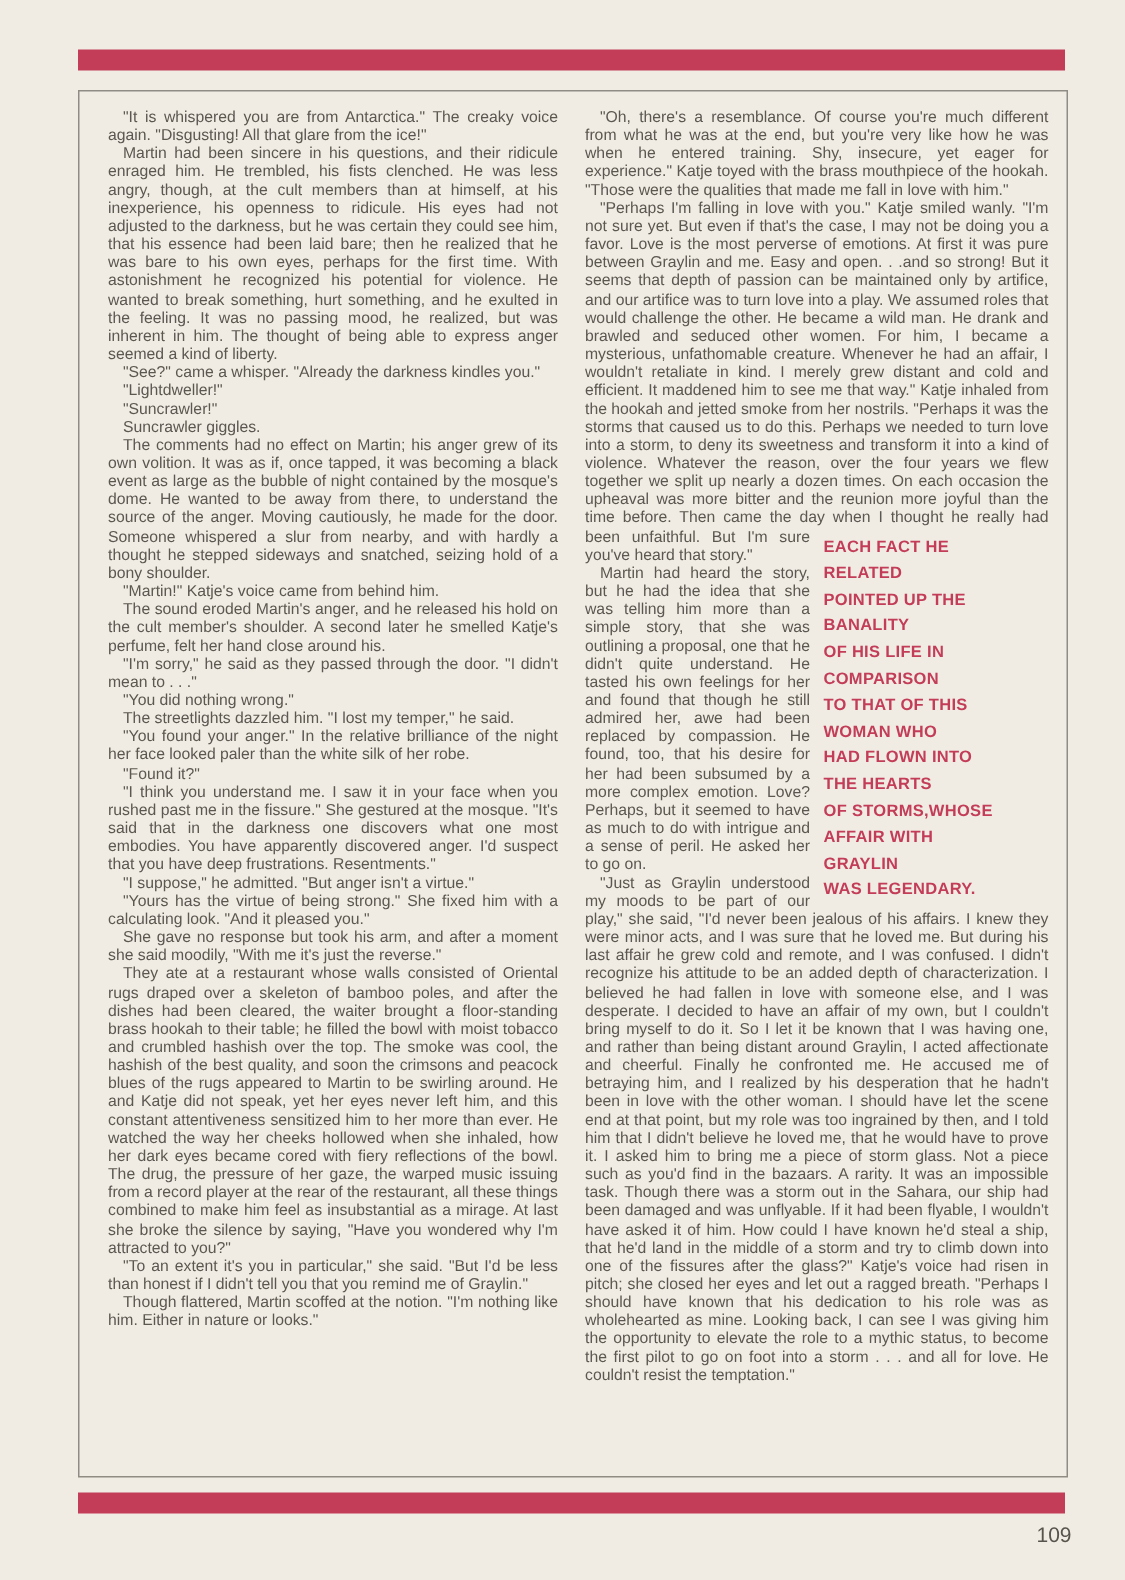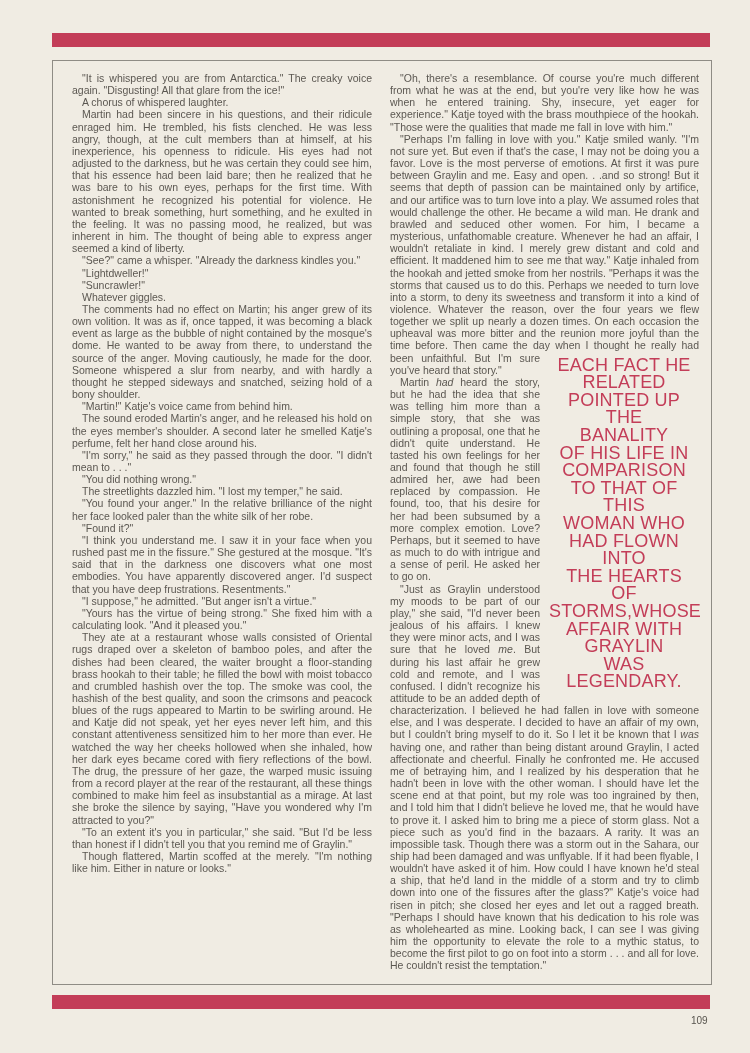--- a/index.html
+++ b/index.html
@@ -26,61 +26,61 @@
   }
   .col{
     color:var(--ink,#5b5751);
     font-size:10.5px;line-height:12.15px;
     text-align:justify;hyphens:auto;
   }
   .col-left{width:300px;flex:none;}
   .col-right{width:309px;flex:none;}
   p.para{margin:0;text-indent:10px;}
   p.para.sbreak{}
-  .it{font-style:italic;}
+  .it{}
   .pullquote{
     float:right;width:150px;margin:5px 0 2px 9px;
-    white-space:pre-line;text-indent:0;text-align:center;
+    white-space:pre-line;text-indent:0;text-align:left;
     color:var(--accent,#c33d58);
-    font-weight:normal;font-size:18px;line-height:17.6px;letter-spacing:0.2px;
+    font-weight:bold;font-size:11px;line-height:17.6px;letter-spacing:0.2px;
   }
   .page-number{
     position:absolute;top:1015px;left:691px;
-    font-size:10px;color:#57544e;
+    font-size:14px;color:#57544e;
   }
 </style>
 </head>
 <body>
 
 <div class="page">
   <div class="bar top-bar"></div>
 
   <div class="content-box">
     <div class="col col-left" id="col-left">
         <p class="para"><span>"It is whispered you are from Antarctica." The creaky voice again. "Disgusting! All that glare from the ice!"</span></p>
-        <p class="para"><span>A chorus of whispered laughter.</span></p>
         <p class="para"><span>Martin had been sincere in his questions, and their ridicule enraged him. He trembled, his fists clenched. He was less angry, though, at the cult members than at himself, at his inexperience, his openness to ridicule. His eyes had not adjusted to the darkness, but he was certain they could see him, that his essence had been laid bare; then he realized that he was bare to his own eyes, perhaps for the first time. With astonishment he recognized his potential for violence. He wanted to break something, hurt something, and he exulted in the feeling. It was no passing mood, he realized, but was inherent in him. The thought of being able to express anger seemed a kind of liberty.</span></p>
         <p class="para"><span>"See?" came a whisper. "Already the darkness kindles you."</span></p>
         <p class="para"><span>"Lightdweller!"</span></p>
         <p class="para"><span>"Suncrawler!"</span></p>
-        <p class="para"><span>Whatever giggles.</span></p>
+        <p class="para"><span>Suncrawler giggles.</span></p>
         <p class="para"><span>The comments had no effect on Martin; his anger grew of its own volition. It was as if, once tapped, it was becoming a black event as large as the bubble of night contained by the mosque's dome. He wanted to be away from there, to understand the source of the anger. Moving cautiously, he made for the door. Someone whispered a slur from nearby, and with hardly a thought he stepped sideways and snatched, seizing hold of a bony shoulder.</span></p>
         <p class="para"><span>"Martin!" Katje's voice came from behind him.</span></p>
-        <p class="para"><span>The sound eroded Martin's anger, and he released his hold on the eyes member's shoulder. A second later he smelled Katje's perfume, felt her hand close around his.</span></p>
+        <p class="para"><span>The sound eroded Martin's anger, and he released his hold on the cult member's shoulder. A second later he smelled Katje's perfume, felt her hand close around his.</span></p>
         <p class="para"><span>"I'm sorry," he said as they passed through the door. "I didn't mean to . . ."</span></p>
         <p class="para"><span>"You did nothing wrong."</span></p>
         <p class="para"><span>The streetlights dazzled him. "I lost my temper," he said.</span></p>
         <p class="para"><span>"You found your anger." In the relative brilliance of the night her face looked paler than the white silk of her robe.</span></p>
         <p class="para"><span>"Found it?"</span></p>
         <p class="para"><span>"I think you understand me. I saw it in your face when you rushed past me in the fissure." She gestured at the mosque. "It's said that in the darkness one discovers what one most embodies. You have apparently discovered anger. I'd suspect that you have deep frustrations. Resentments."</span></p>
         <p class="para"><span>"I suppose," he admitted. "But anger isn't a virtue."</span></p>
         <p class="para"><span>"Yours has the virtue of being strong." She fixed him with a calculating look. "And it pleased you."</span></p>
+        <p class="para"><span>She gave no response but took his arm, and after a moment she said moodily, "With me it's just the reverse."</span></p>
         <p class="para sbreak"><span>They ate at a restaurant whose walls consisted of Oriental rugs draped over a skeleton of bamboo poles, and after the dishes had been cleared, the waiter brought a floor-standing brass hookah to their table; he filled the bowl with moist tobacco and crumbled hashish over the top. The smoke was cool, the hashish of the best quality, and soon the crimsons and peacock blues of the rugs appeared to Martin to be swirling around. He and Katje did not speak, yet her eyes never left him, and this constant attentiveness sensitized him to her more than ever. He watched the way her cheeks hollowed when she inhaled, how her dark eyes became cored with fiery reflections of the bowl. The drug, the pressure of her gaze, the warped music issuing from a record player at the rear of the restaurant, all these things combined to make him feel as insubstantial as a mirage. At last she broke the silence by saying, "Have you wondered why I'm attracted to you?"</span></p>
         <p class="para"><span>"To an extent it's you in particular," she said. "But I'd be less than honest if I didn't tell you that you remind me of Graylin."</span></p>
-        <p class="para"><span>Though flattered, Martin scoffed at the merely. "I'm nothing like him. Either in nature or looks."</span></p>
+        <p class="para"><span>Though flattered, Martin scoffed at the notion. "I'm nothing like him. Either in nature or looks."</span></p>
       </div>
     <div class="col col-right" id="col-right">
         <p class="para"><span>"Oh, there's a resemblance. Of course you're much different from what he was at the end, but you're very like how he was when he entered training. Shy, insecure, yet eager for experience." Katje toyed with the brass mouthpiece of the hookah. "Those were the qualities that made me fall in love with him."</span></p>
         <p class="para"><span>"Perhaps I'm falling in love with you." Katje smiled wanly. "I'm not sure yet. But even if that's the case, I may not be doing you a favor. Love is the most perverse of emotions. At first it was pure between Graylin and me. Easy and open. . .and so strong! But it seems that depth of passion can be maintained only by artifice, and our artifice was to turn love into a play. We assumed roles that would challenge the other. He became a wild man. He drank and brawled and seduced other women. For him, I became a mysterious, unfathomable creature. Whenever he had an affair, I wouldn't retaliate in kind. I merely grew distant and cold and efficient. It maddened him to see me that way." Katje inhaled from the hookah and jetted smoke from her nostrils. "Perhaps it was the storms that caused us to do this. Perhaps we needed to turn love into a storm, to deny its sweetness and transform it into a kind of violence. Whatever the reason, over the four years we flew together we split up nearly a dozen times. On each occasion the upheaval was more bitter and the reunion more joyful than the time before. Then came the day when I </span><span class="pullquote">EACH FACT HE
 RELATED
 POINTED UP THE
 BANALITY
 OF HIS LIFE IN
 COMPARISON
 TO THAT OF THIS

